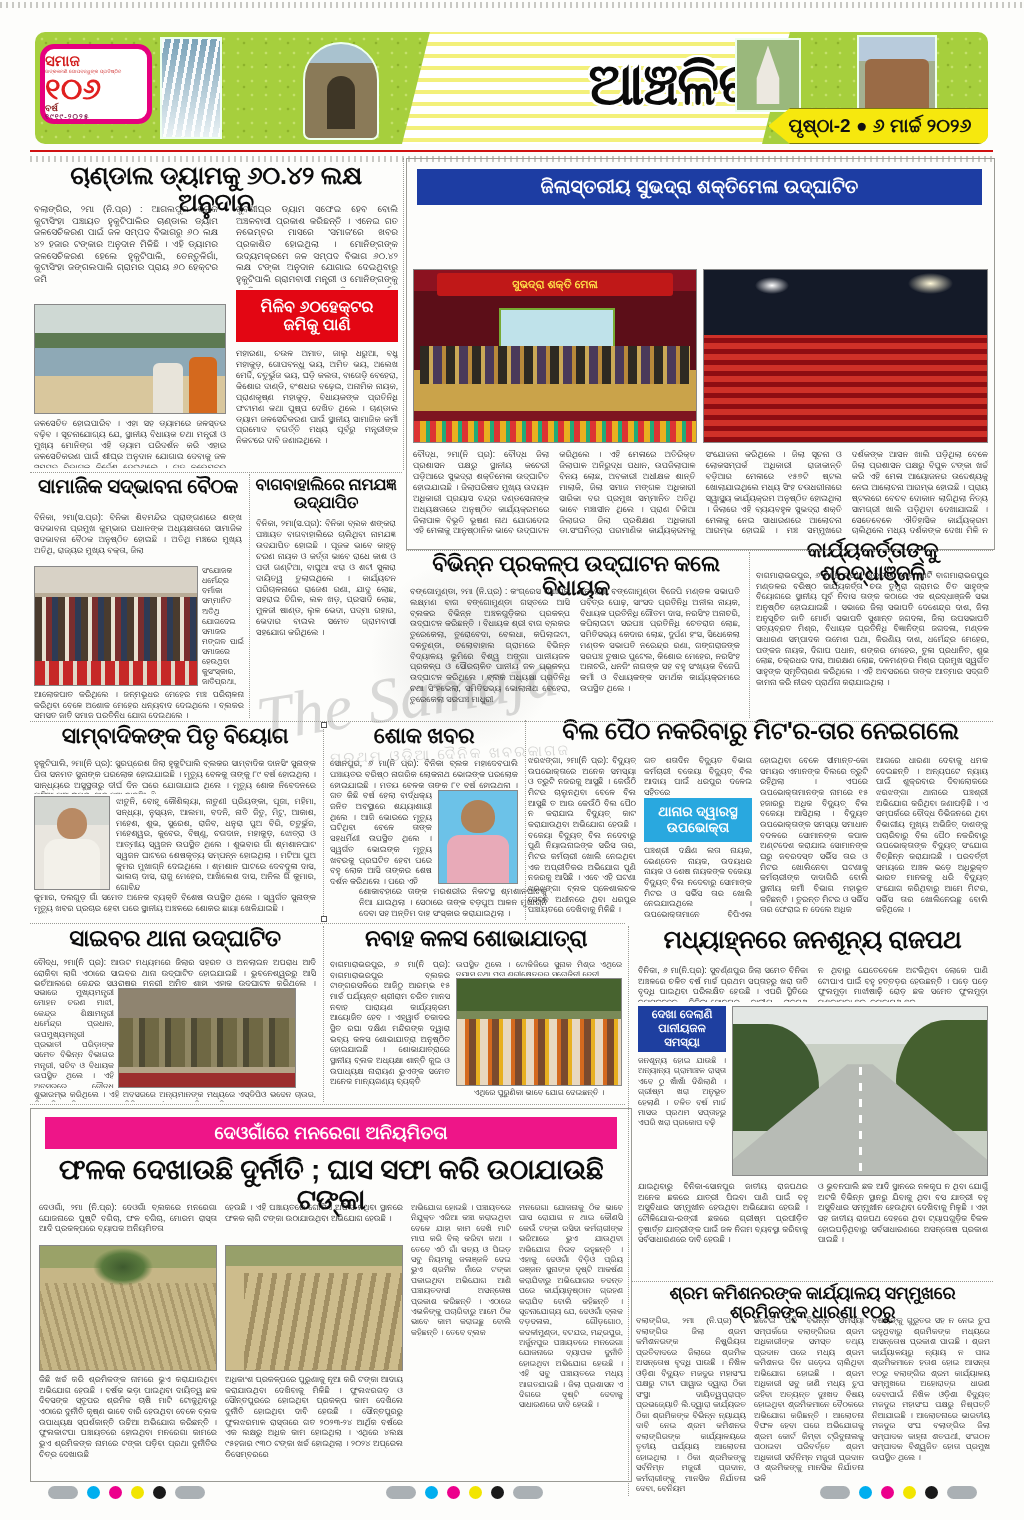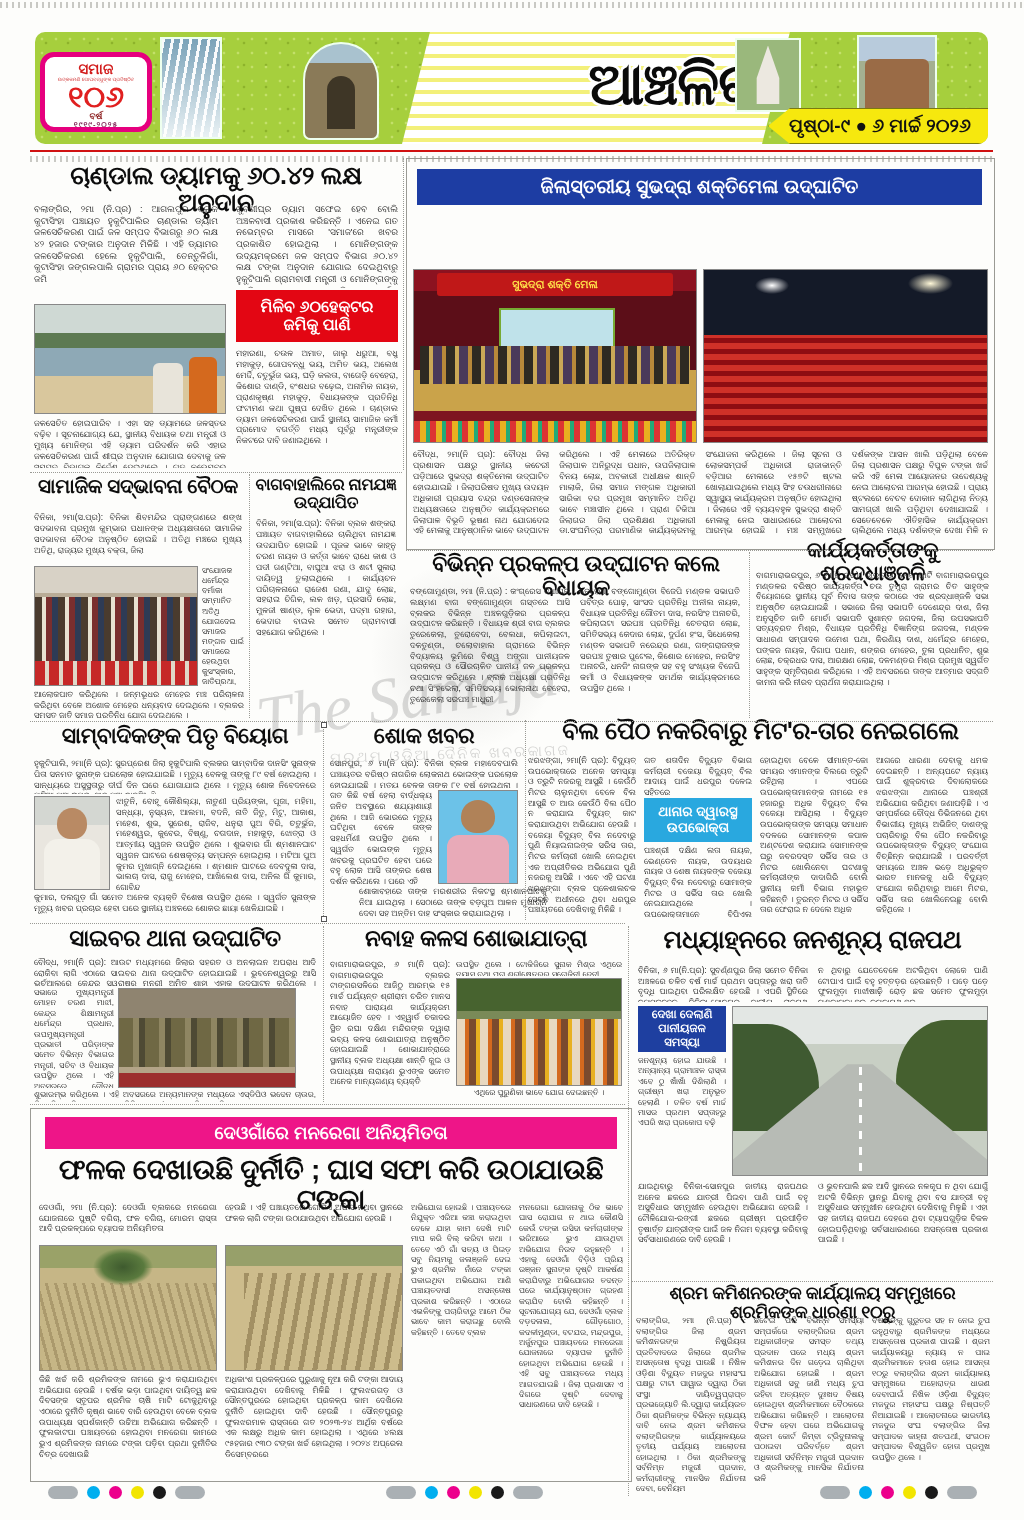--- a/index.html
+++ b/index.html
@@ -8,22 +8,22 @@
   .perf{position:absolute;height:6px;background:repeating-linear-gradient(90deg,#c9c9c4 0 2px,transparent 2px 6px);}
   
   .masthead{position:absolute;left:35px;top:32px;width:953px;height:112px;border-radius:10px;
         background:#a6cf3d;
         background-image:radial-gradient(#c3e06a 1.5px,transparent 1.6px),radial-gradient(#8db32b 1.5px,transparent 1.6px);
         background-size:14px 14px,22px 22px;overflow:hidden;}
   .m-band{position:absolute;left:380px;top:-10px;width:360px;height:140px;transform:skewX(-14deg);
         background:repeating-linear-gradient(0deg,#ffffff 0 8px,#f3f07a 8px 12px);}
   .m-title{position:absolute;left:395px;top:18px;width:330px;text-align:right;font-size:58px;font-weight:800;
         color:#0a0a0a;text-shadow:2px 2px 0 #fff,-2px -2px 0 #fff,2px -2px 0 #fff,-2px 2px 0 #fff;letter-spacing:-1px;}
-  .brandbox{position:absolute;left:5px;top:20px;width:112px;height:80px;background:#fff;border:5px solid #e6007e;
-        border-radius:14px;text-align:center;line-height:1.05;padding-top:4px;box-sizing:border-box;}
+  .brandbox{position:absolute;left:5px;top:12px;width:112px;height:80px;background:#fff;border:5px solid #e6007e;
+        border-radius:14px;text-align:left;line-height:1.05;padding-top:4px;box-sizing:border-box;}
   .brand-name{font-size:15px;font-weight:800;color:#d21c1c;}
   .brand-tag{font-size:5px;color:#c22;}
   .brand-years{font-size:30px;font-weight:800;color:#e02020;line-height:1;}
   .brand-yl{font-size:9px;font-weight:700;color:#8a1a1a;}
   .brand-range{font-size:7.5px;font-weight:700;color:#7c1d4e;letter-spacing:1px;}
   .m-photo{position:absolute;border:2px solid #efe;box-sizing:border-box;}
   .datetag{position:absolute;left:733px;top:76px;width:222px;height:34px;background:#f6e80e;border:1px solid #7a7a10;
         clip-path:polygon(22px 0,100% 0,100% 100%,22px 100%,0 50%);
         display:flex;align-items:center;justify-content:center;font-size:19px;font-weight:800;color:#111;}
   .redline{position:absolute;left:30px;top:150px;width:963px;height:0;border-top:2.5px solid #d01111;}
@@ -133,21 +133,21 @@
     <div class="m-photo ph-arch" style="left:268px;top:10px;width:76px;height:98px;">
         <div class="opening"></div>
       </div>
     <div class="m-title">ଆଞ୍ଚଳିକ</div>
     <div class="m-photo ph-temple1" style="left:700px;top:6px;width:66px;height:74px;">
         <div class="spire"></div>
       </div>
     <div class="m-photo ph-temple2" style="left:822px;top:3px;width:80px;height:84px;">
         <div class="bldg"></div>
       </div>
-    <div class="datetag">ପୃଷ୍ଠା-୯ ● ୬ ମାର୍ଚ୍ଚ ୨୦୨୬</div>
+    <div class="datetag">ପୃଷ୍ଠା-2 ● ୬ ମାର୍ଚ୍ଚ ୨୦୨୬</div>
   </div>
   <div class="redline"></div>
 
   <div class="wmblob"></div>
   <div class="wm">The Samaja</div>
   <div class="wm2">ପ୍ରଥମ ଓଡ଼ିଆ ଦୈନିକ ଖବରକାଗଜ</div>
 
   <div class="art" style="left:30px;top:158px;width:372px;height:312px;">
     <div class="abs hl" style="left:0;top:4px;width:372px;font-size:25px;">ଚାଣ୍ଡାଲ ଡ୍ୟାମକୁ ୬୦.୪୨ ଲକ୍ଷ ଅନୁଦାନ</div>
     <div class="abs bt" style="left:4px;top:46px;width:184px;height:96px;">ବଲାଙ୍ଗିର, ୨ମା (ନି.ପ୍ର) : ଆଗଲପୁର ବ୍ଲକ କୁଟାସିଂହା ପଞ୍ଚାୟତ ହୁକୁଟିପାଲିର ଚାଣ୍ଡାଲ ଡ୍ୟାମ ଜଳସେଚିକରଣ ପାଇଁ ଜଳ ସମ୍ପଦ ବିଭାଗରୁ ୬୦ ଲକ୍ଷ ୪୨ ହଜାର ଟଙ୍କାର ଅନୁଦାନ ମିଳିଛି । ଏହି ଡ୍ୟାମର ଜଳସେଚିକରଣ ହେଲେ ହୁକୁଟିପାଲି, ତେନ୍ତୁଳିଗାଁ, କୁଟାସିଂହା ଜଙ୍ଗଲପାଲି ଗ୍ରାମର ପ୍ରାୟ ୬୦ ହେକ୍ଟର ଜମି</div>

